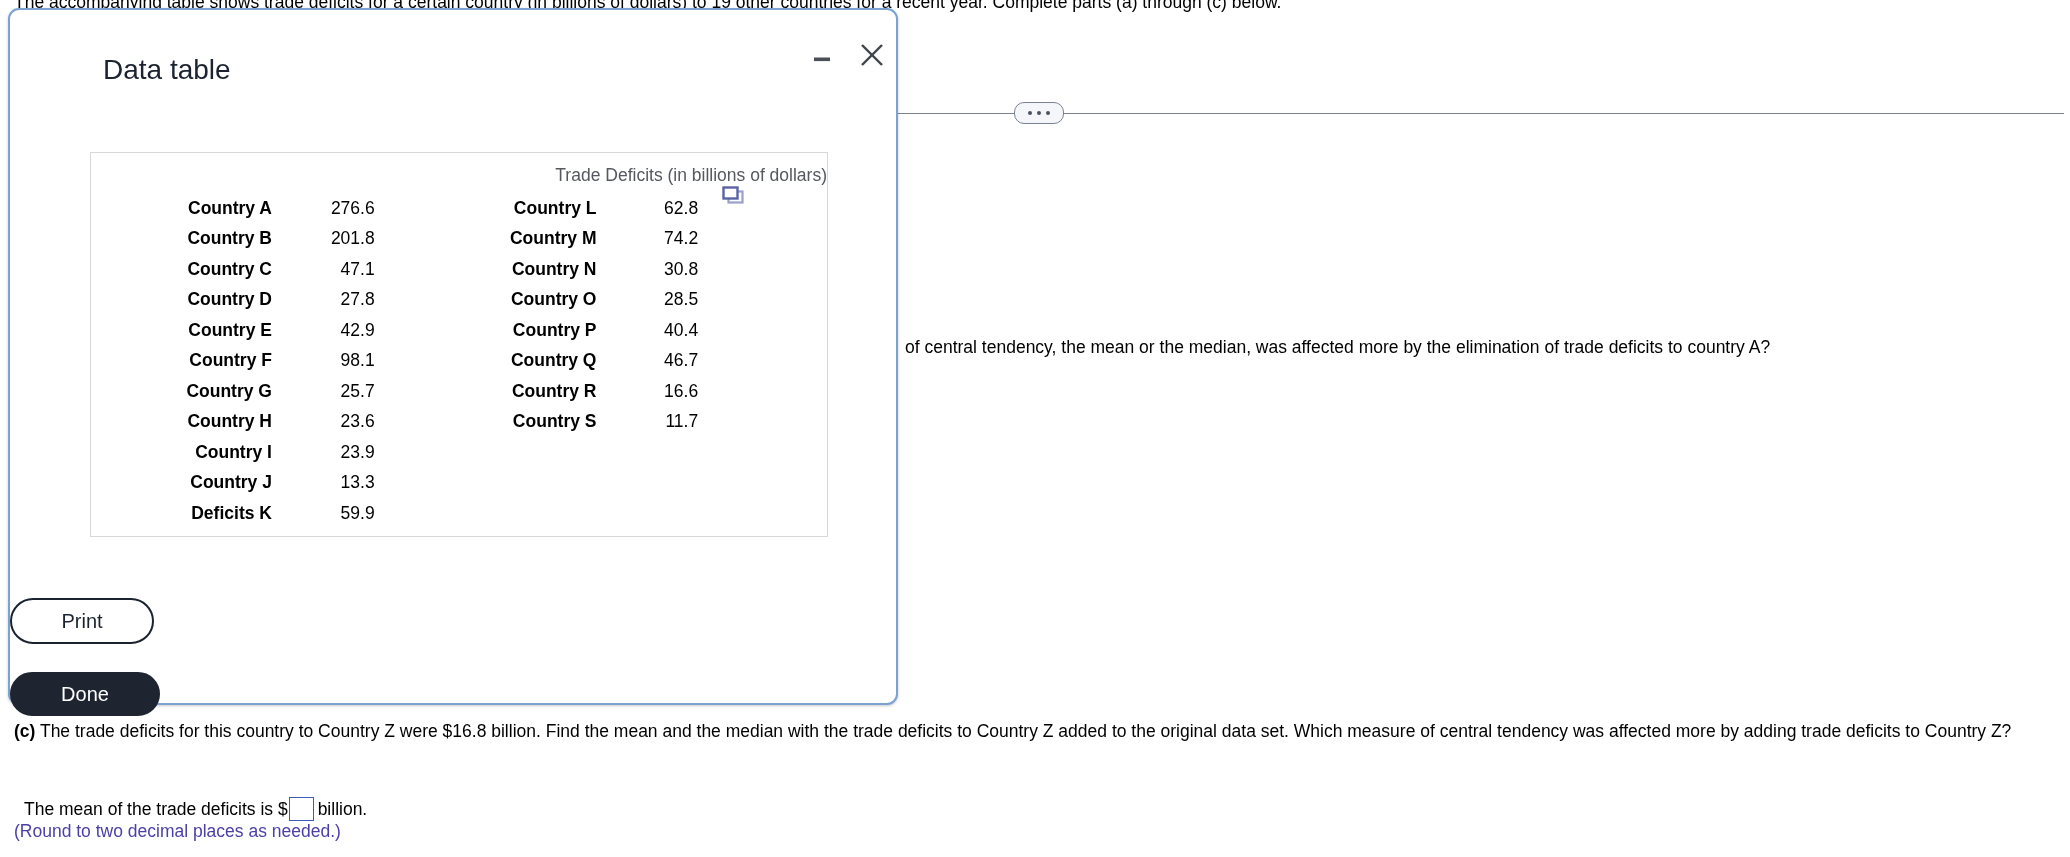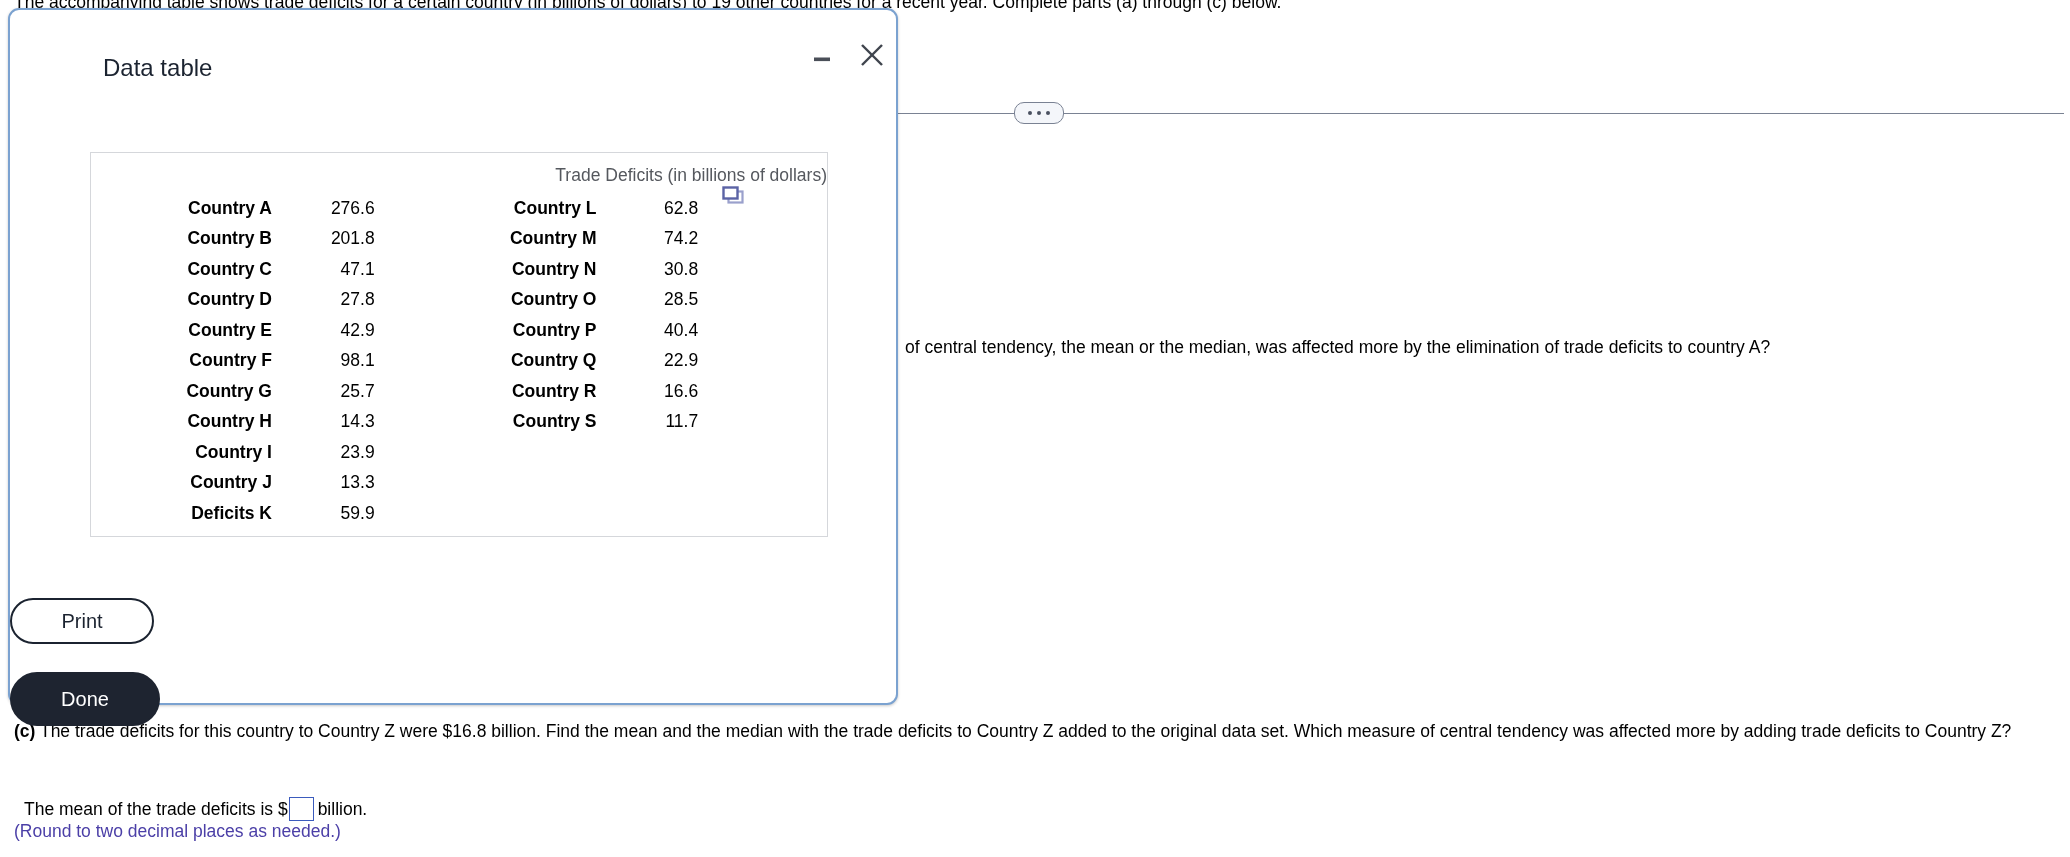--- a/index.html
+++ b/index.html
@@ -123,21 +123,21 @@
     border: 2px solid #7ba2d0;
     border-radius: 11px;
     box-shadow: 0 1px 3px rgba(0,0,0,0.22);
     box-sizing: border-box;
   }
 
   .dlg-title {
     position: absolute;
     left: 93px;
     top: 44px;
-    font-size: 24px;
+    font-size: 28px;
     color: #1b2330;
   }
 
   .win-btn {
     position: absolute;
     background: transparent;
     border: none;
     padding: 0;
     cursor: pointer;
     line-height: 0;
@@ -232,21 +232,21 @@
   }
   .btn-print {
     width: 144px;
     height: 46px;
     background: #ffffff;
     border: 2px solid #1b2330;
     color: #1b2330;
   }
   .btn-done {
     width: 150px;
-    height: 54px;
+    height: 44px;
     background: #1e2430;
     border: 2px solid #1e2430;
     color: #ffffff;
   }
 </style>
 </head>
 <body>
 
 <div class="bg-intro">The accompanying table shows trade deficits for a certain country (in billions of dollars) to 19 other countries for a recent year. Complete parts (a) through (c) below.</div>
 
@@ -326,33 +326,33 @@
           <td class="c-name">Country E</td>
           <td class="c-val">42.9</td>
           <td class="c-name2">Country P</td>
           <td class="c-val2">40.4</td>
           <td class="c-spacer"></td>
         </tr>
         <tr>
           <td class="c-name">Country F</td>
           <td class="c-val">98.1</td>
           <td class="c-name2">Country Q</td>
-          <td class="c-val2">22.9</td>
+          <td class="c-val2">46.7</td>
           <td class="c-spacer"></td>
         </tr>
         <tr>
           <td class="c-name">Country G</td>
           <td class="c-val">25.7</td>
           <td class="c-name2">Country R</td>
           <td class="c-val2">16.6</td>
           <td class="c-spacer"></td>
         </tr>
         <tr>
           <td class="c-name">Country H</td>
-          <td class="c-val">14.3</td>
+          <td class="c-val">23.6</td>
           <td class="c-name2">Country S</td>
           <td class="c-val2">11.7</td>
           <td class="c-spacer"></td>
         </tr>
         <tr>
           <td class="c-name">Country I</td>
           <td class="c-val">23.9</td>
           <td class="c-name2"></td>
           <td class="c-val2"></td>
           <td class="c-spacer"></td>

